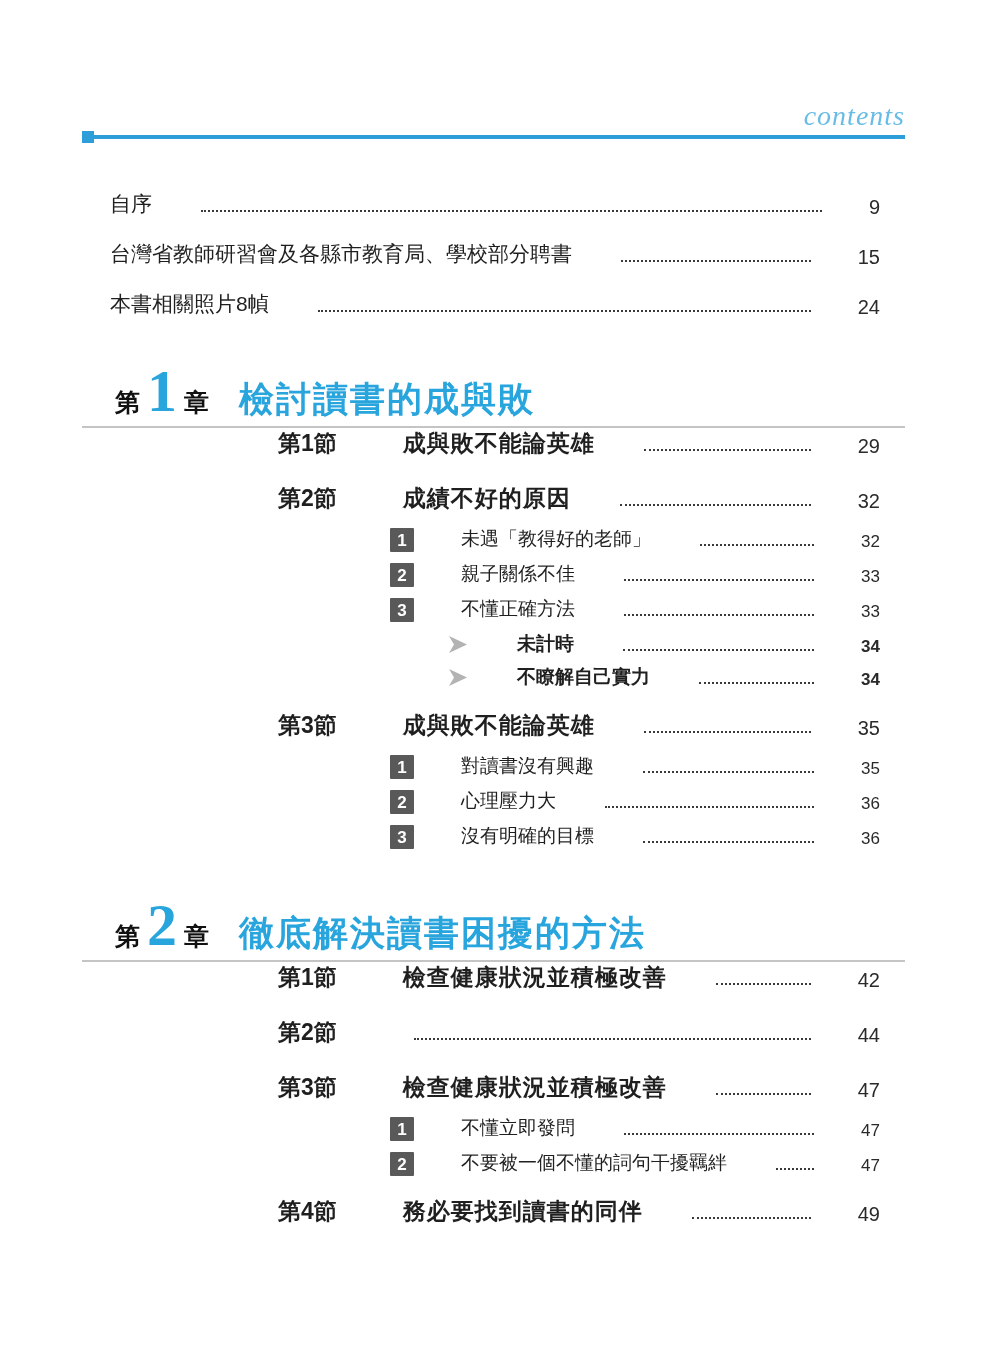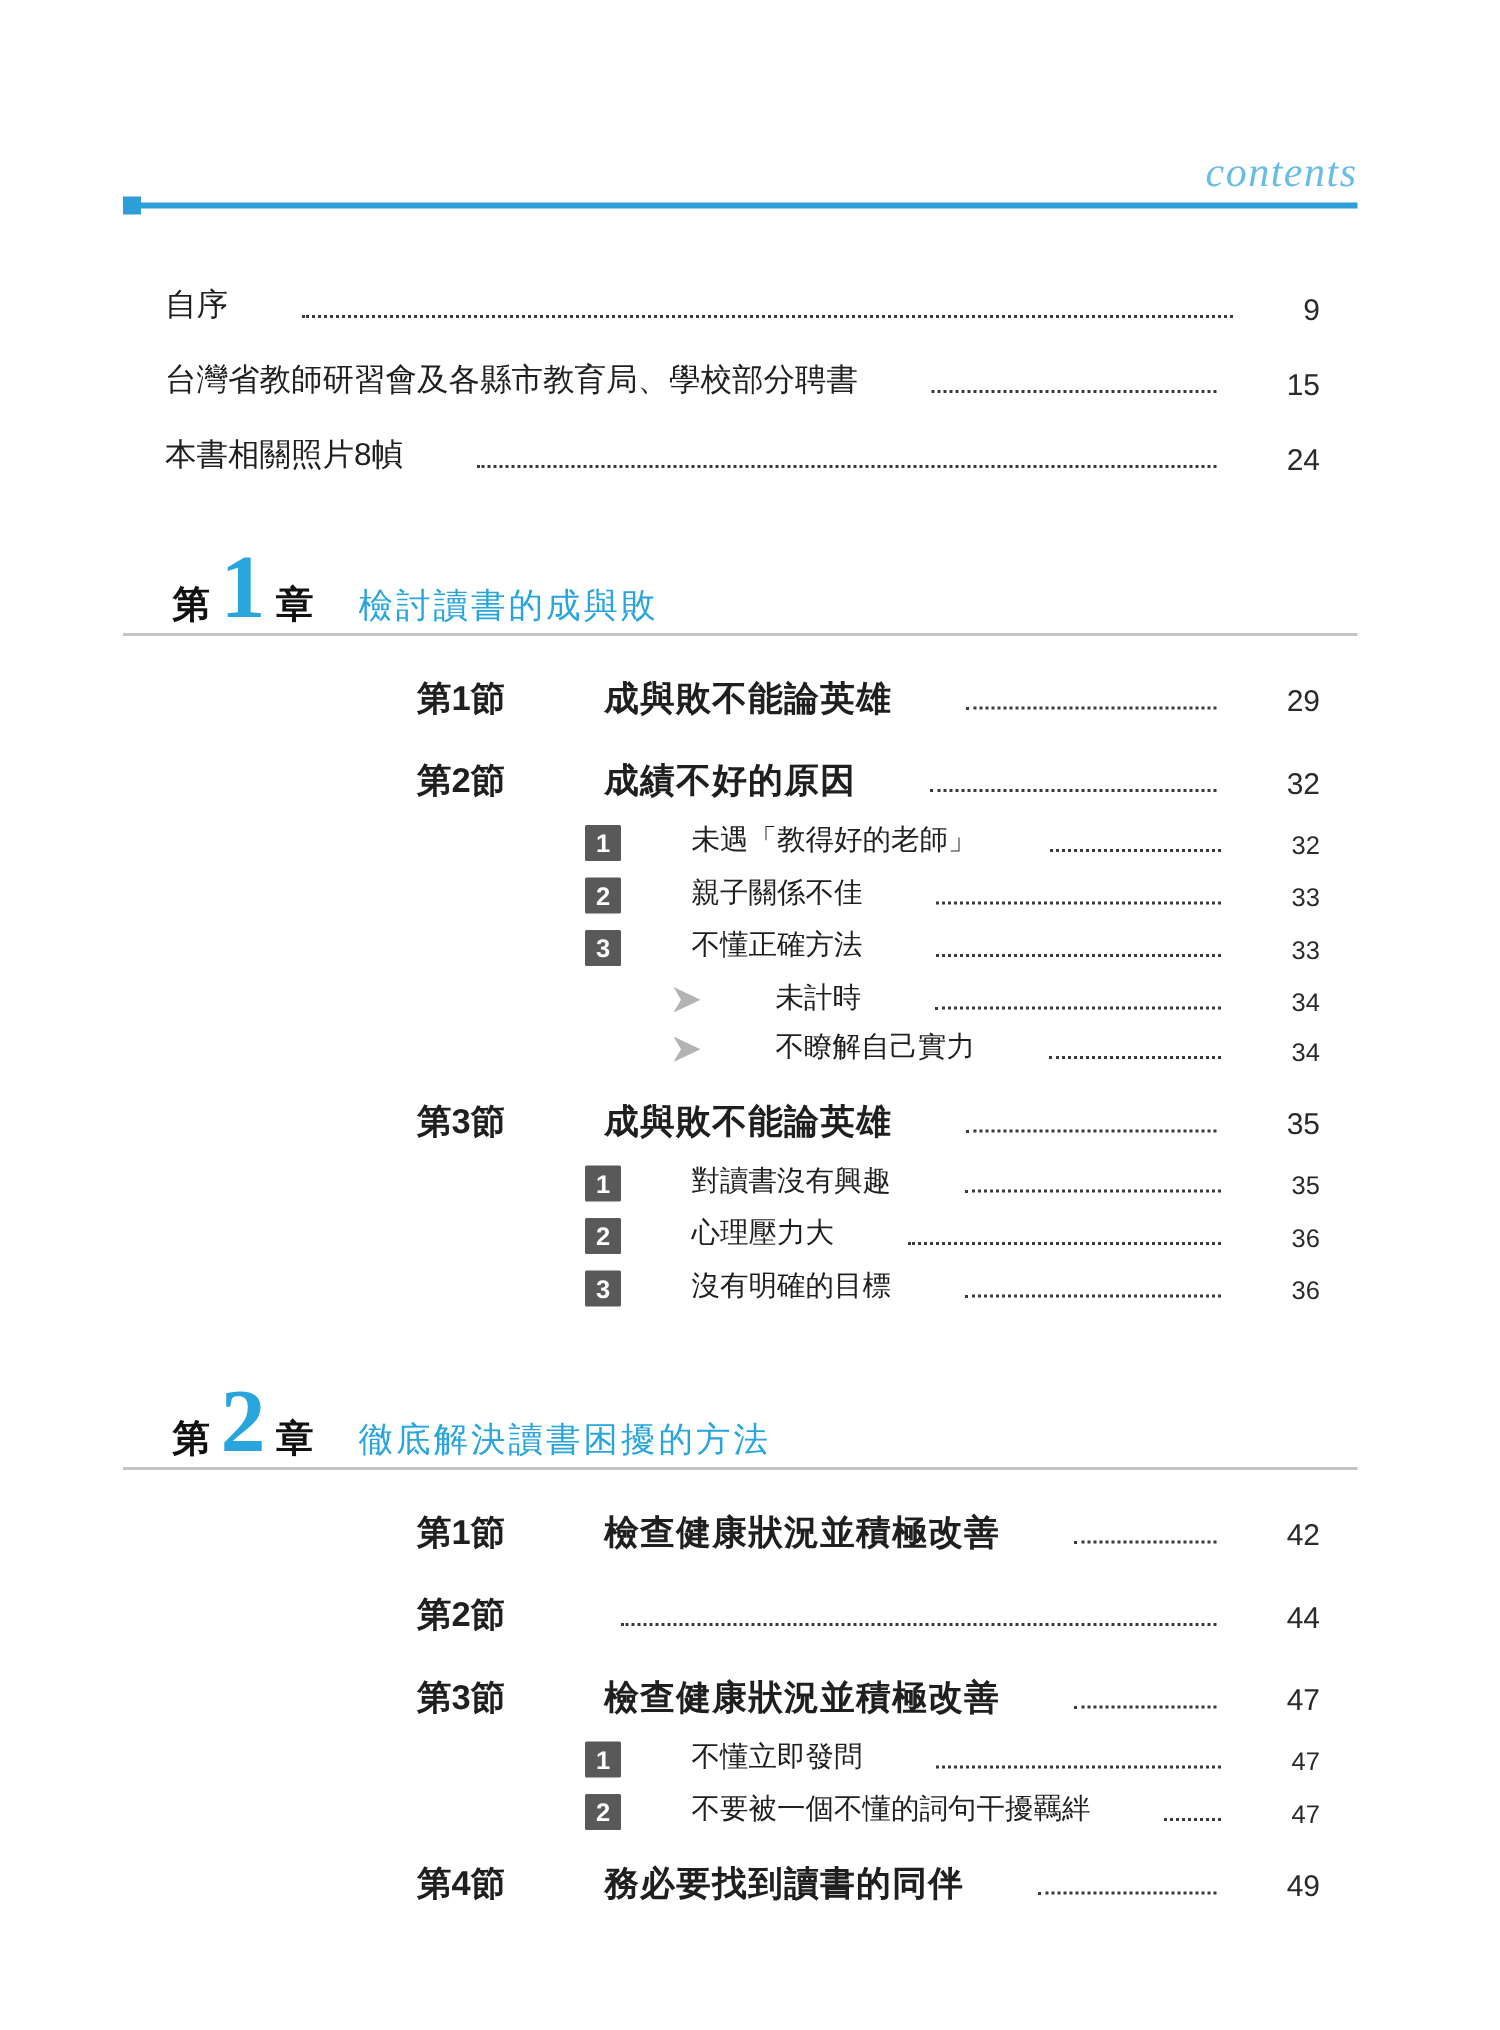--- a/index.html
+++ b/index.html
@@ -52,50 +52,50 @@
   .ch-pre,.ch-post{font-size:25px;font-weight:bold;color:#111;}
   .ch-num{
     font-family:"Liberation Serif", serif;
     font-weight:bold;
     font-size:60px;line-height:56px;
     color:#29a5de;
     margin:0 7px;
   }
   .ch-post{margin-right:0;}
   .ch-title{
-    font-size:23px;
-    font-weight:normal;
+    font-size:35px;
+    font-weight:bold;
     color:#29a5de;
     margin-left:30px;
     letter-spacing:2px;
   }
   .chapter-rule{height:2px;background:#c4c4c4;margin-top:3px;}
   
-  .sections{padding-top:26px;}
+  .sections{}
   .sec-row{margin-left:196px;margin-bottom:25px;}
   .sec-row.after-group{margin-top:20px;}
   .sec-label{font-size:23px;line-height:30px;font-weight:bold;margin-right:28px;white-space:nowrap;}
   .sec-title{font-size:23px;line-height:30px;font-weight:bold;letter-spacing:1px;white-space:nowrap;}
   
   .sub-list{margin-top:-12px;}
   .sub-row{margin-left:308px;margin-bottom:9px;}
   .numbox{
     display:inline-flex;align-items:center;justify-content:center;
     width:24px;height:24px;
     background:#595959;color:#ffffff;
     font-size:17px;font-weight:bold;line-height:1;
     margin-right:9px;flex:none;
     border-radius:1px;
   }
   .sub-title{font-size:19px;line-height:26px;white-space:nowrap;}
   .sub-leader{border-bottom:2px dotted #3a3a3a;margin-bottom:6px;}
   .sub-pg{font-size:17px;}
   
   .arrow-list{margin-top:2px;}
-  .arrow-row{margin-left:366px;margin-bottom:7px;}
+  .arrow-row{margin-left:366px;margin-bottom:7px;font-weight:bold;}
   .arrow-icon{display:inline-flex;align-items:center;margin:0 12px 4px 0;flex:none;}
 </style>
 </head>
 <body>
 
 <div class="page">
 
   <div class="contents-label">contents</div>
   <div class="top-rule">
     <span class="rule-square"></span>

